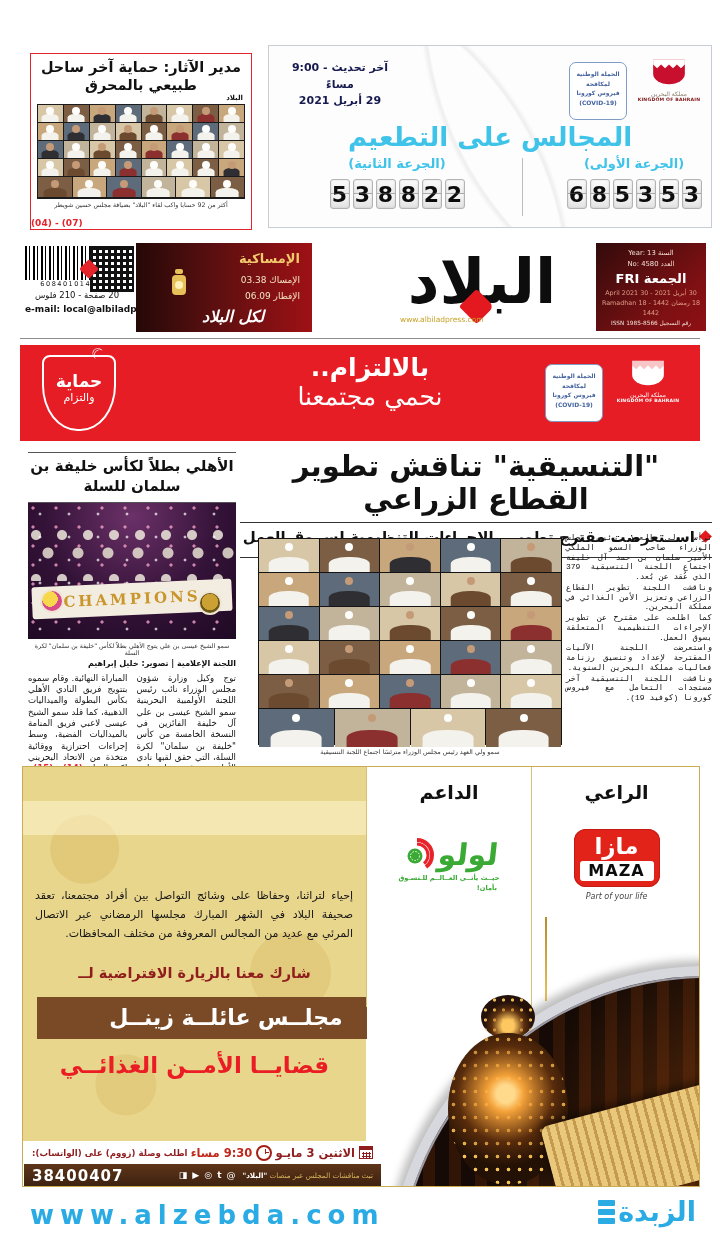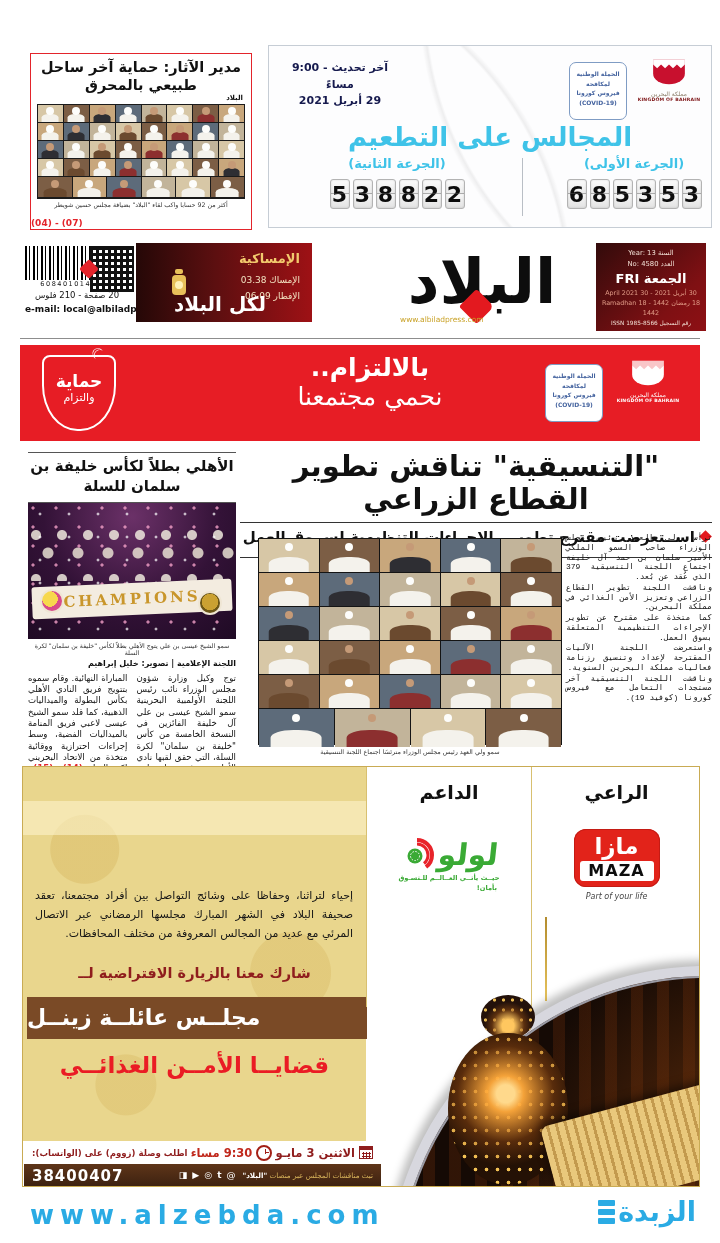--- a/index.html
+++ b/index.html
@@ -49,25 +49,25 @@
   
   .bar-block{left:25px;top:246px;width:104px;text-align:center;}
   .bars{height:34px;background:repeating-linear-gradient(90deg,#000 0 2px,#fff 2px 4px,#000 4px 5px,#fff 5px 8px);}
   .bar-num{font-size:6.5px;letter-spacing:1.5px;}
   .price{direction:rtl;font-size:8.5px;margin-top:2px;}
   .email{font-size:9px;font-weight:bold;margin-top:4px;white-space:nowrap;}
   .qr{left:90px;top:246px;width:44px;height:46px;background:
       repeating-linear-gradient(0deg,#111 0 3px,transparent 3px 6px),
       repeating-linear-gradient(90deg,#111 0 3px,#fff 3px 6px);outline:2px solid #111;outline-offset:-2px;}
   .qr-diamond{left:82px;top:262px;width:14px;height:14px;background:#e3242b;transform:rotate(45deg);border-radius:2px;}
-  .imsakia{left:136px;top:243px;width:176px;height:79px;color:#fff;
+  .imsakia{left:136px;top:243px;width:176px;height:89px;color:#fff;
     background:linear-gradient(90deg,#250807 0%,#5c0f10 45%,#9e1115 100%);}
   .ims-title{position:absolute;right:12px;top:8px;color:#f2c96d;font-weight:bold;font-size:13px;direction:rtl;}
   .ims-line{position:absolute;right:12px;font-size:9px;color:#f3e3c2;direction:rtl;}
-  .ims-tag{position:absolute;left:38px;bottom:6px;font-size:20px;font-weight:bold;direction:rtl;}
+  .ims-tag{position:absolute;left:66px;bottom:6px;font-size:16px;font-weight:bold;direction:rtl;font-style:italic;}
   .logo-main{left:372px;top:238px;width:220px;height:94px;text-align:center;}
   .logo-text{font-size:62px;font-weight:bold;line-height:88px;color:#0d0d0d;direction:rtl;letter-spacing:-2px;}
   .logo-diamond{position:absolute;left:92px;top:56px;width:25px;height:25px;background:#e3191f;transform:rotate(45deg);border-radius:3px 6px 3px 3px;}
   .logo-site{position:absolute;left:28px;bottom:8px;color:#c9a227;font-size:7.5px;}
   .issue-box{left:596px;top:243px;width:110px;height:88px;text-align:center;color:#fff;
     background:linear-gradient(135deg,#320b0b,#7e1013 70%,#8e1014);padding-top:5px;line-height:1.55;}
   .ib-s{font-size:6.8px;color:#f0ddd2;direction:rtl;}
   .ib-day{font-size:13px;font-weight:bold;direction:rtl;}
   .ib-d{font-size:6.4px;color:#e09a86;direction:rtl;}
   .mast-rule{left:20px;top:338px;width:680px;height:0;border-top:1px solid #8d8d8d;}
@@ -134,23 +134,23 @@
       radial-gradient(circle at 30% 85%, rgba(211,176,86,.3) 0 30px, transparent 31px),
       #e9d68d;}
   .tan-band{left:0;top:34px;width:343px;height:34px;background:rgba(255,246,210,.55);}
   .majlis-logo{right:38px;top:4px;width:130px;text-align:center;direction:rtl;color:#151515;}
   .ml1{font-size:20px;font-weight:bold;line-height:1;}
   .ml2{font-size:38px;font-weight:bold;line-height:1.05;letter-spacing:-1px;position:relative;}
   .ml2 .dot{position:absolute;left:38px;bottom:2px;width:11px;height:11px;background:#e3191f;transform:rotate(45deg);}
   .ml3{font-size:19px;font-weight:bold;line-height:1.15;}
   .ad-intro{left:12px;top:120px;width:318px;direction:rtl;font-size:11px;line-height:1.72;text-align:justify;color:#161616;}
   .ad-invite{left:0;top:198px;width:343px;text-align:center;direction:rtl;color:#8f1d1d;font-weight:bold;font-size:14.5px;}
-  .ad-banner{left:4px;top:230px;width:378px;height:42px;background:#7a4a26;
+  .ad-banner{left:14px;top:230px;width:378px;height:42px;background:#7a4a26;
      clip-path:polygon(0 0,100% 0,94% 100%,0 100%);
-     color:#fff;font-weight:bold;font-size:22px;text-align:left;line-height:42px;direction:rtl;}
+     color:#fff;font-weight:bold;font-size:22px;text-align:center;line-height:42px;direction:rtl;}
   .ad-topic{left:0;top:284px;width:343px;text-align:center;direction:rtl;color:#ea1c24;font-weight:bold;font-size:23px;line-height:1.3;}
   .ad-divider{top:0;width:1px;height:240px;background:#d8c070;}
   .col{top:0;height:421px;background:#fff;text-align:center;}
   .col-sup{left:344px;width:164px;}
   .col-spo{left:509px;width:169px;}
   .col-title{direction:rtl;font-weight:bold;font-size:19px;margin-top:14px;}
   .lulu{margin-top:34px;position:relative;}
   .lulu-row{display:flex;align-items:center;justify-content:center;gap:4px;}
   .lulu-ar{color:#3aaa35;font-weight:bold;font-size:30px;direction:rtl;transform:skewX(-6deg);}
   .lulu-tag{color:#3aaa35;font-size:6.6px;font-weight:bold;direction:rtl;margin-top:2px;}
@@ -654,21 +654,21 @@
           <i class="torso" style="background: rgb(244, 242, 236);"></i>
           <i class="phead" style="background: rgb(253, 253, 251);"></i>
         </div>
       </div>
     </div>
   <div class="abs conf-cap">سمو ولي العهد رئيس مجلس الوزراء مترئسًا اجتماع اللجنة التنسيقية</div>
 
   <div class="abs art-body">
     <p>ترأس ولي العهد رئيس مجلس الوزراء صاحب السمو الملكي الأمير سلمان بن حمد آل خليفة اجتماع اللجنة التنسيقية 379 الذي عُقد عن بُعد.</p>
     <p>وناقشت اللجنة تطوير القطاع الزراعي وتعزيز الأمن الغذائي في مملكة البحرين.</p>
-    <p>كما متخذة على مقترح عن تطوير الإجراءات التنظيمية المتعلقة بسوق العمل.</p>
+    <p>كما اطلعت على مقترح عن تطوير الإجراءات التنظيمية المتعلقة بسوق العمل.</p>
     <p>واستعرضت اللجنة الآليات المقترحة لإعداد وتنسيق رزنامة فعاليات مملكة البحرين السنوية.</p>
     <p>وناقشت اللجنة التنسيقية آخر مستجدات التعامل مع فيروس كورونا (كوفيد 19).</p>
   </div>
 
   <div class="abs ad">
     <div class="abs ad-tan"></div>
     <div class="abs tan-band"></div>
     <div class="abs majlis-logo">
       <div class="ml1">مجلس</div>
       <div class="ml2"><span>البلاد</span><span class="dot"></span></div>

